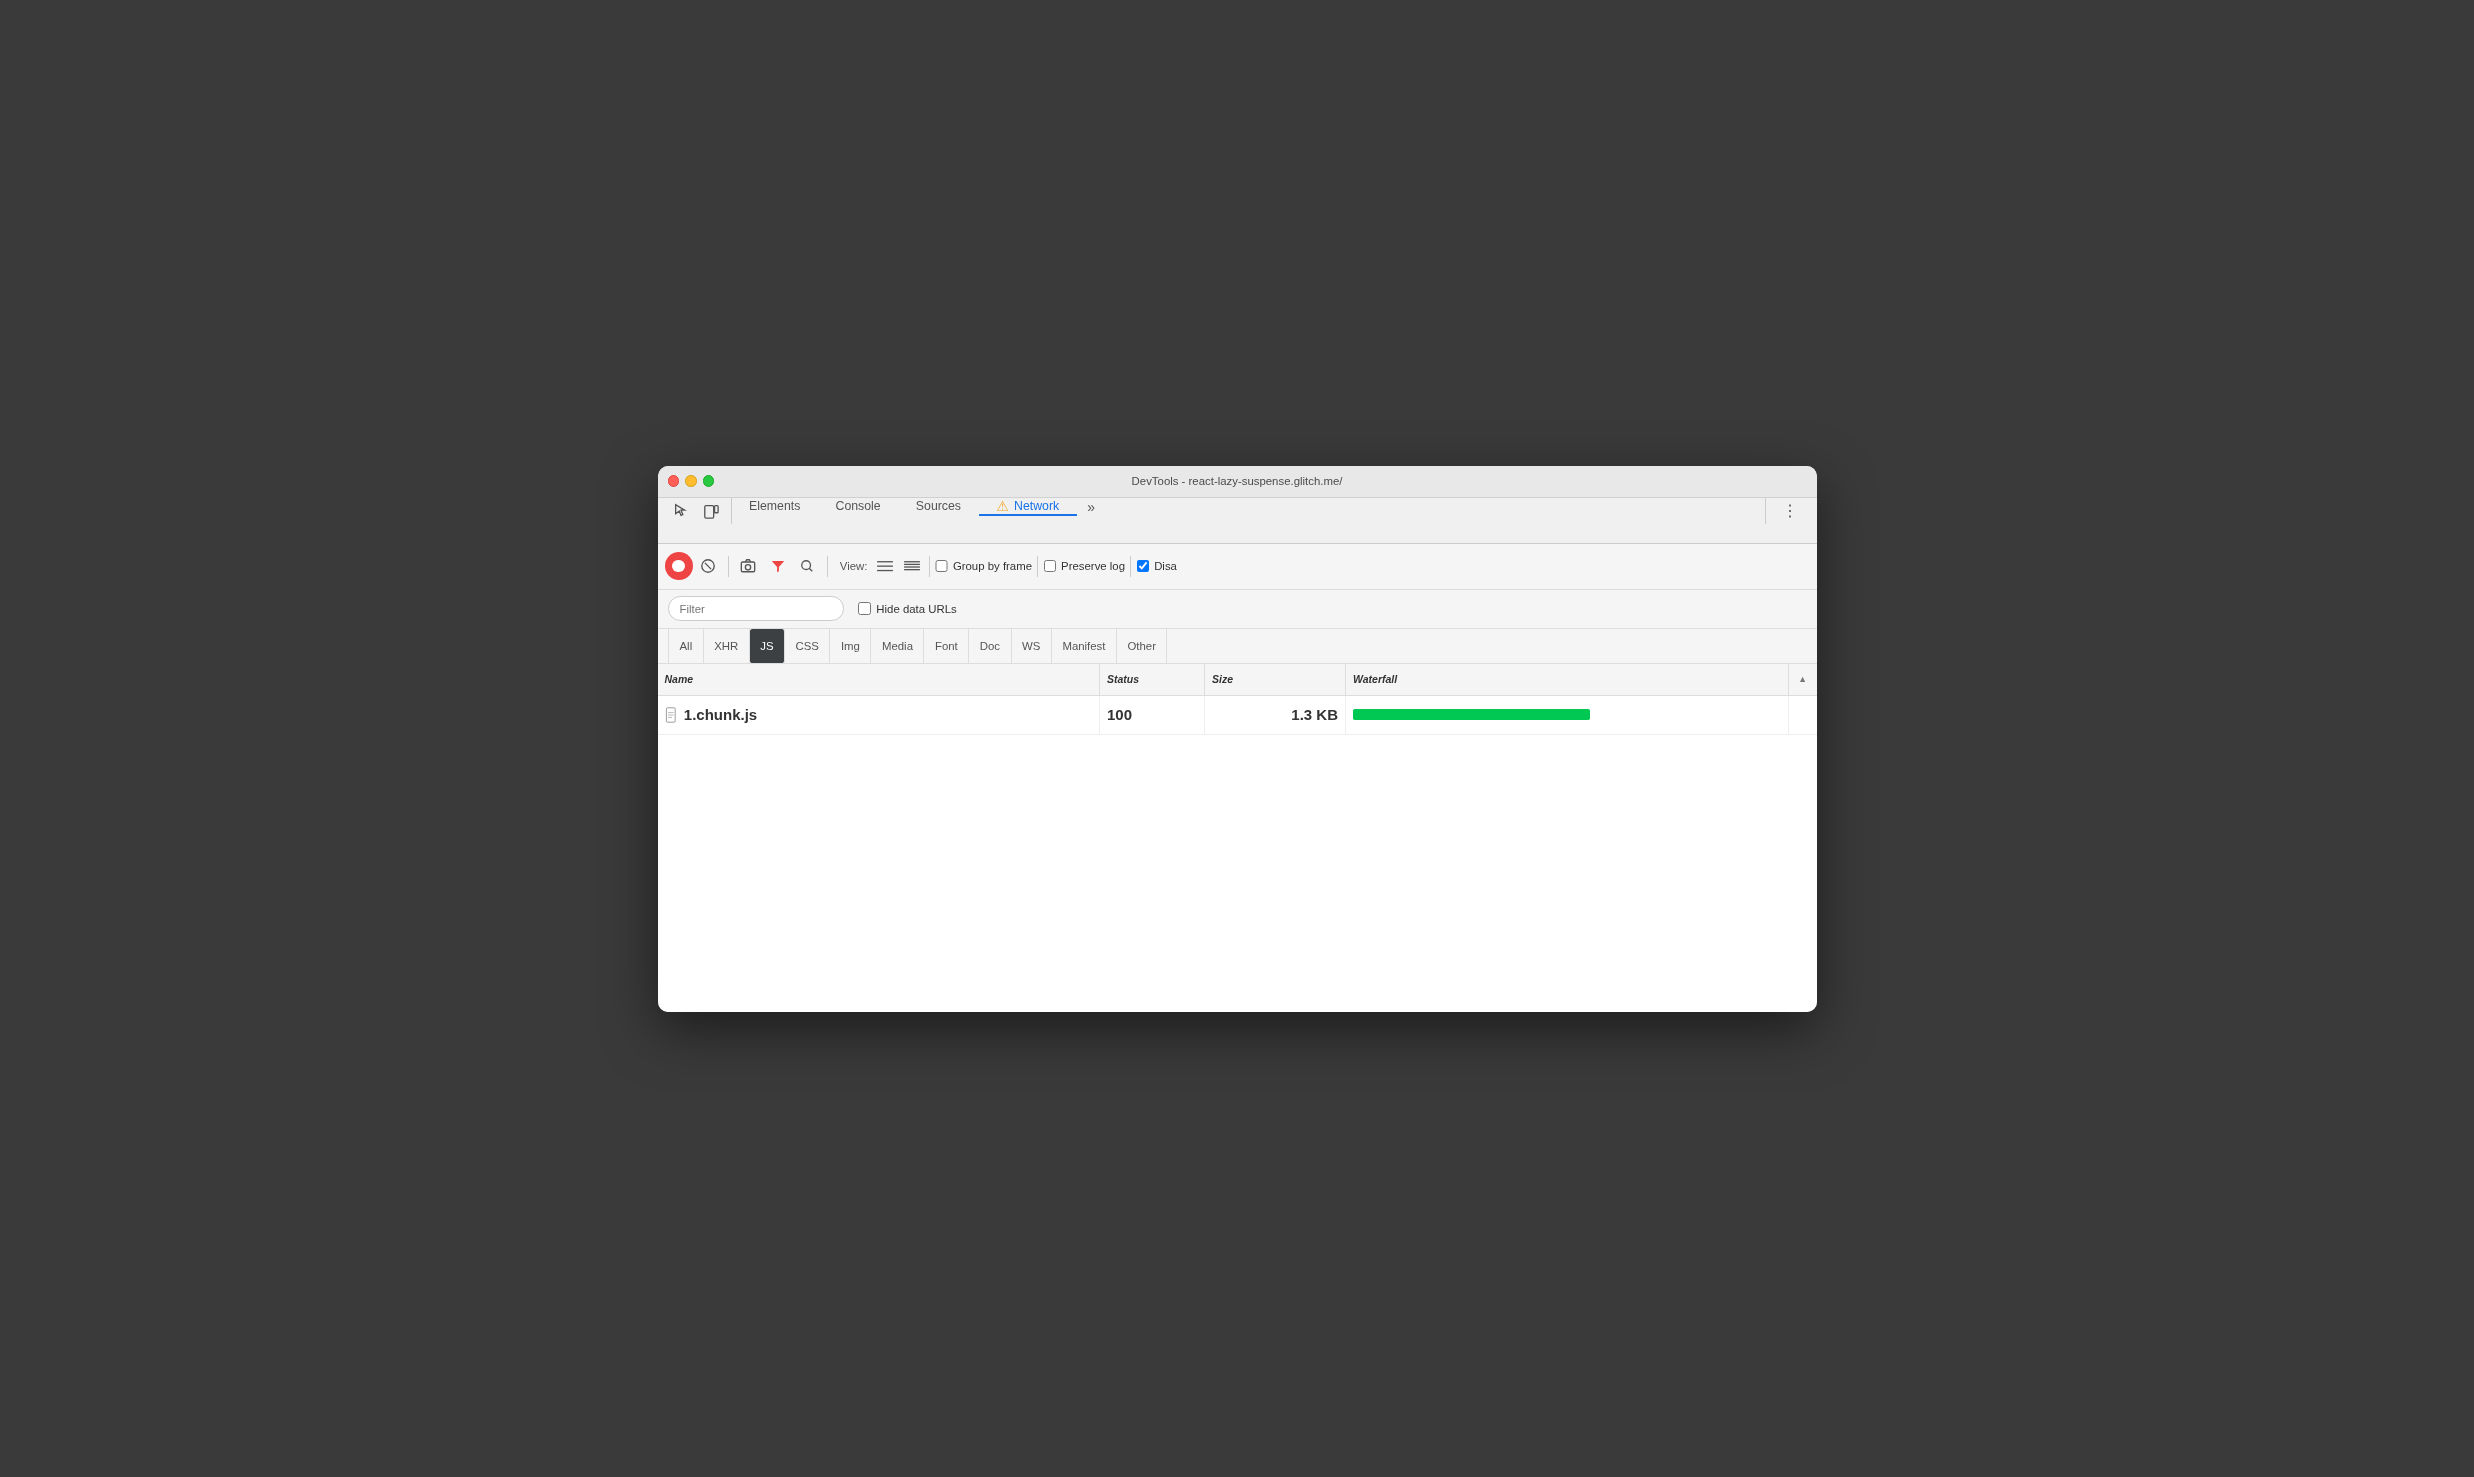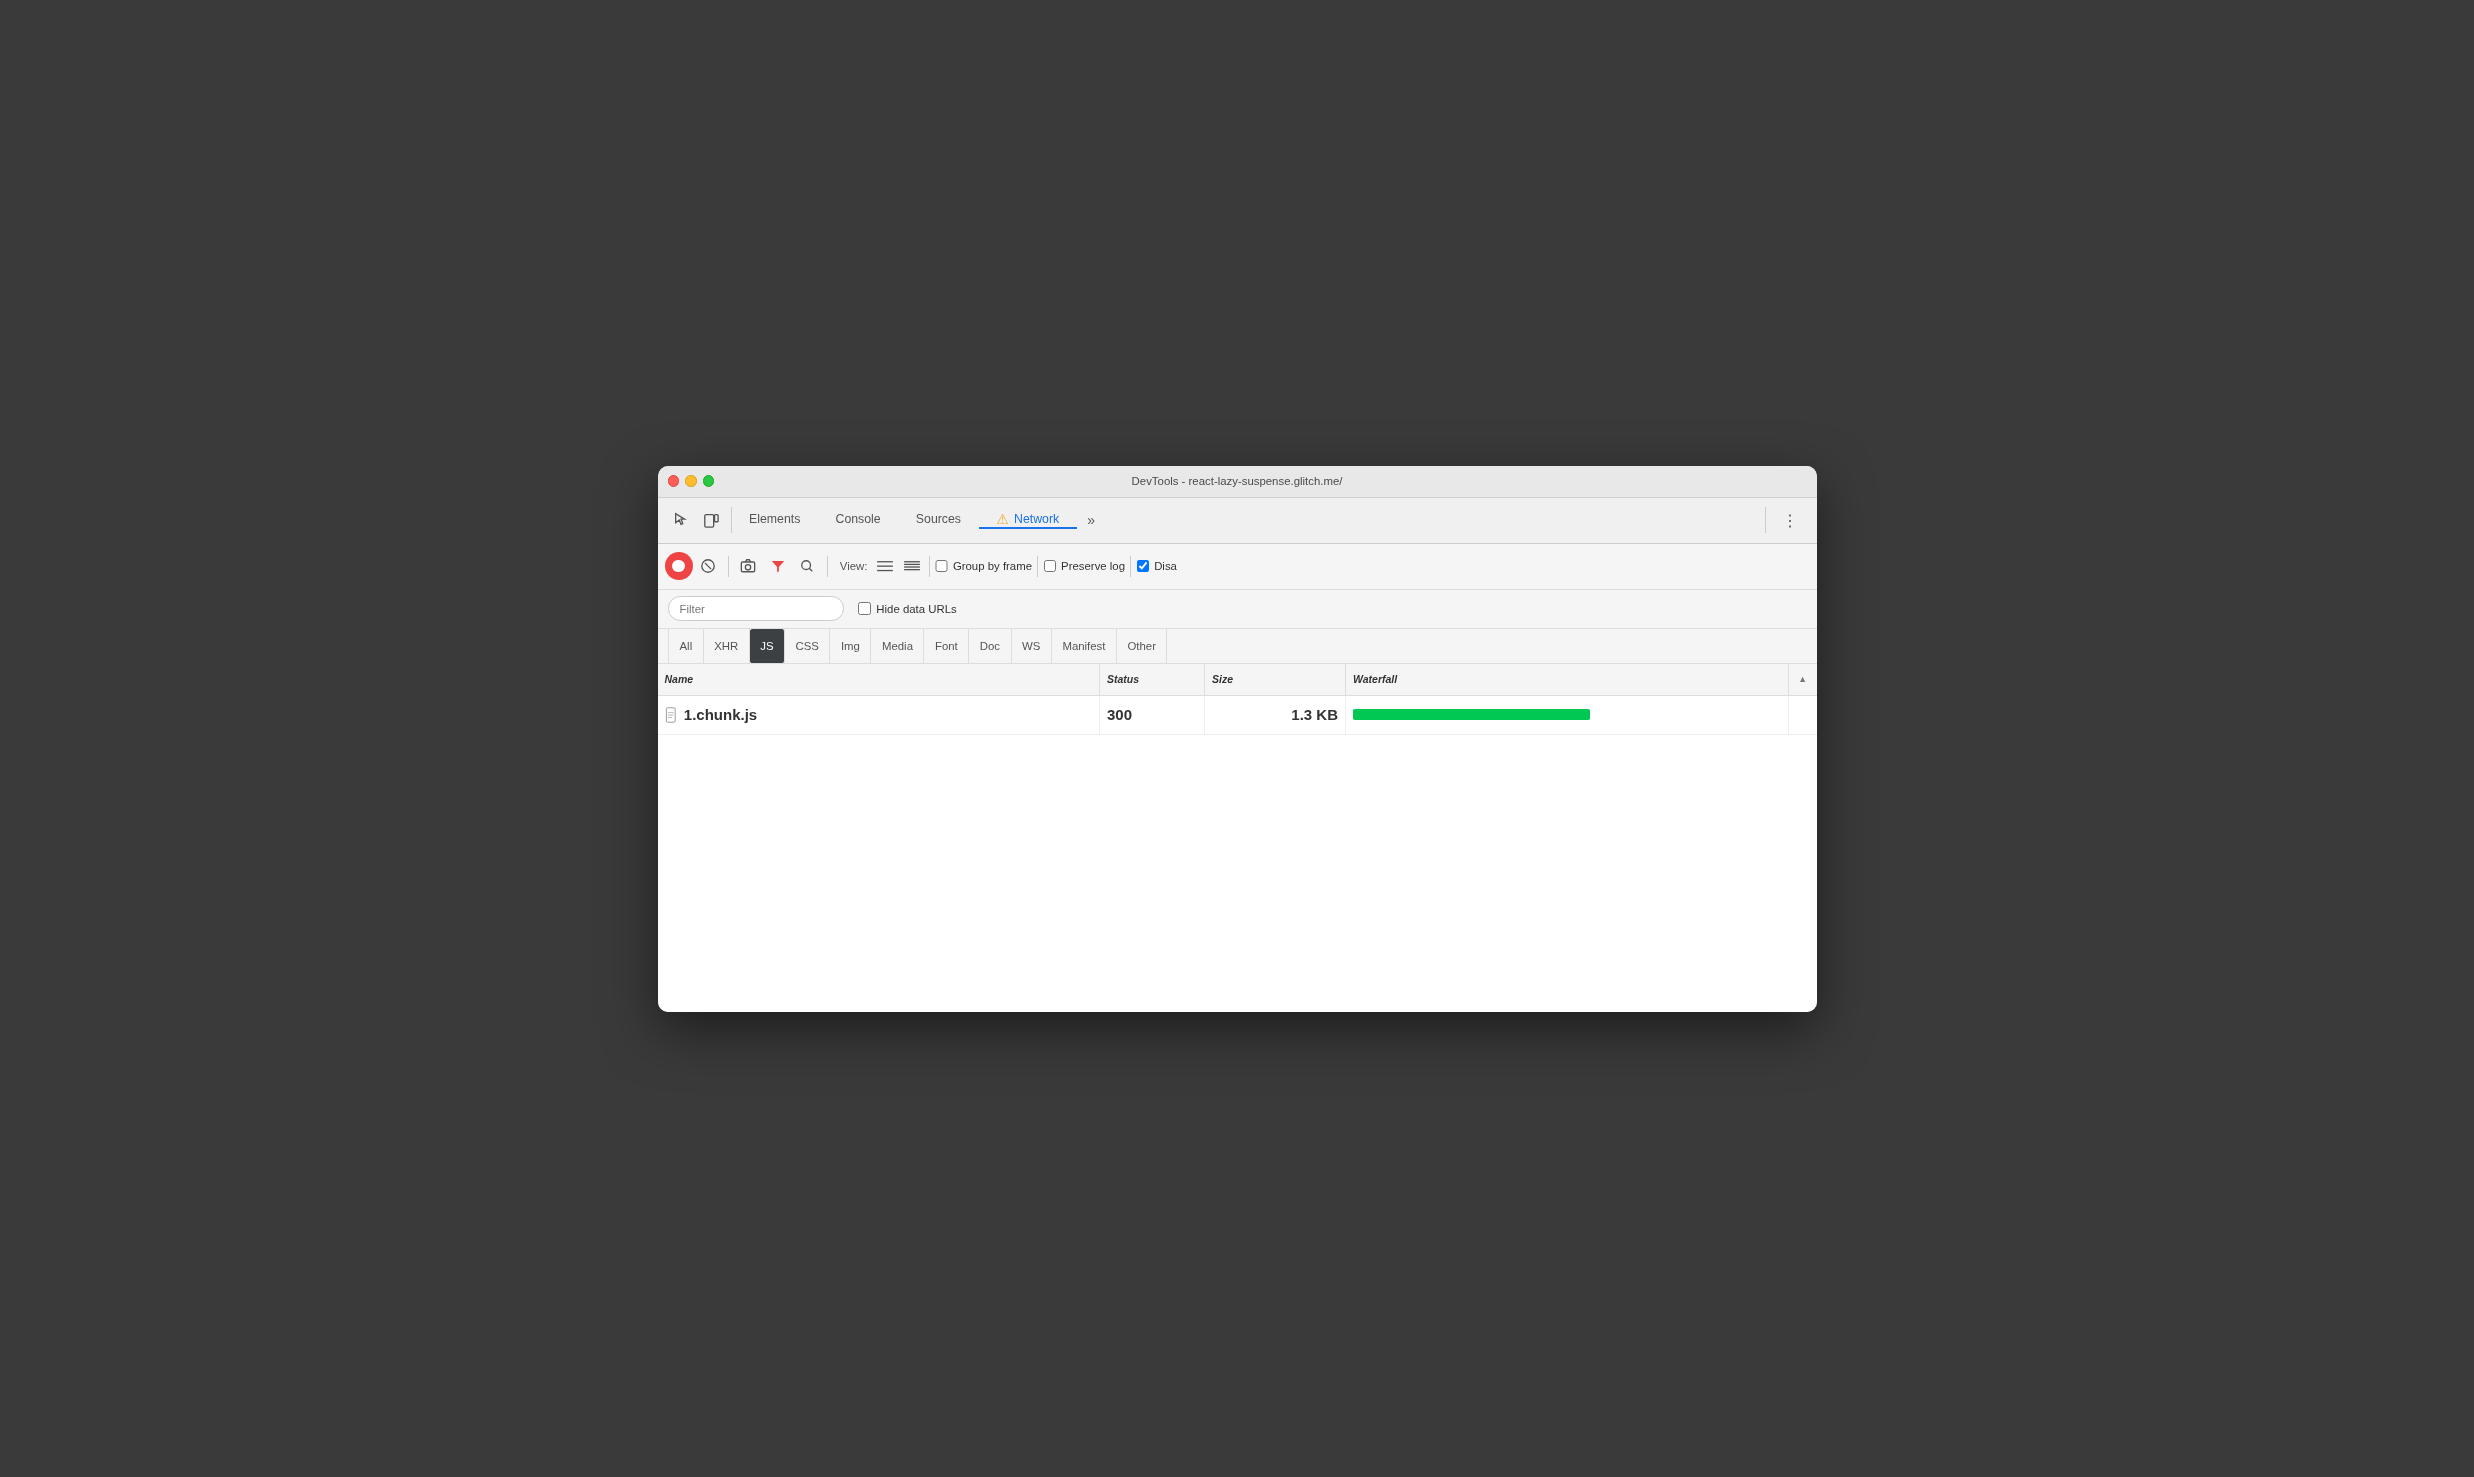--- a/index.html
+++ b/index.html
@@ -52,21 +52,21 @@
 
     .title-text {
       font-size: 11.4px;
       color: #4a4a4a;
       font-weight: 500;
     }
 
     
     .tab-bar {
       display: flex;
-      align-items: center;
+      align-items: flex-start;
       background: #f0f0f0;
       border-bottom: 0.9px solid #ccc;
       height: 46px;
       padding: 0 3.5px;
     }
 
     .tab-bar-left {
       display: flex;
       align-items: center;
       gap: 3.5px;
@@ -592,21 +592,21 @@
 
           <svg class="file-icon" viewBox="0 0 16 20" fill="none">
             <rect x="1" y="1" width="11" height="18" rx="1.5" stroke="#888" stroke-width="1" fill="white"></rect>
             <line x1="3" y1="7" x2="10" y2="7" stroke="#aaa" stroke-width="1"></line>
             <line x1="3" y1="10" x2="10" y2="10" stroke="#aaa" stroke-width="1"></line>
             <line x1="3" y1="13" x2="8" y2="13" stroke="#aaa" stroke-width="1"></line>
           </svg>
           <span>1.chunk.js</span>
         </div>
         <div class="table-cell">
-          <span>300</span>
+          <span>100</span>
         </div>
         <div class="table-cell cell-right">
           <span>1.3 KB</span>
         </div>
         <div class="table-cell waterfall-cell">
           <div class="waterfall-bar" style="width: 237px; background: #00c853;"></div>
         </div>
         <div class="table-cell"></div>
       </div>
     </div>

